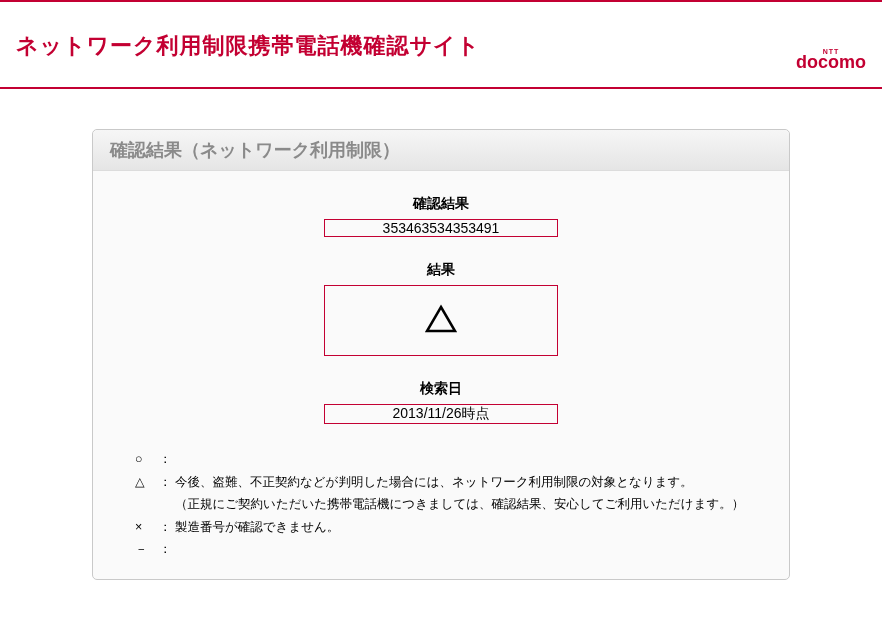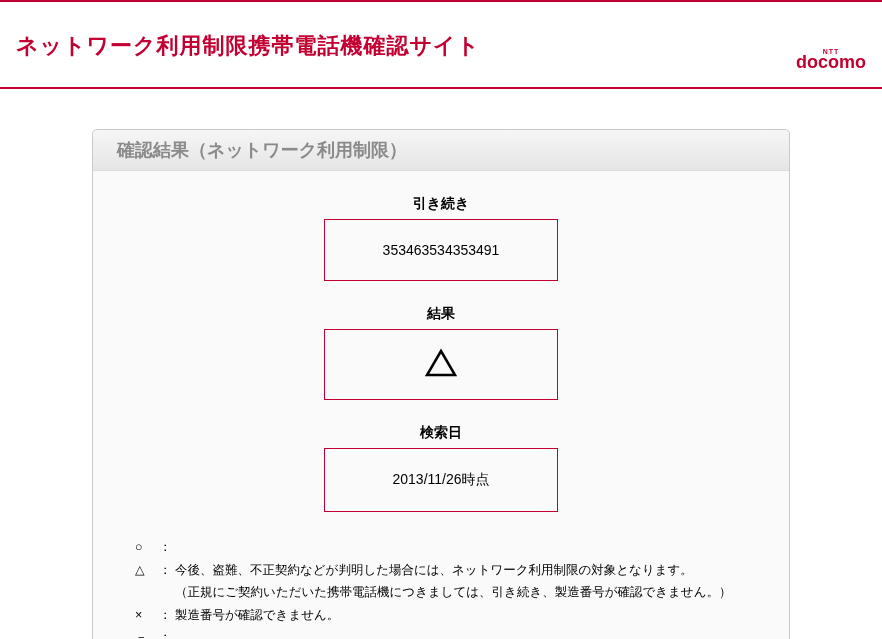--- a/index.html
+++ b/index.html
@@ -56,21 +56,21 @@
     }
     .panel {
       border: 1px solid #c9c9c9;
       border-radius: 5px;
       background: #fafafa;
     }
     .panel-header {
       background: linear-gradient(#f6f6f6, #e5e5e5);
       border-bottom: 1px solid #dcdcdc;
       border-radius: 5px 5px 0 0;
-      padding: 8px 24px;
+      padding: 8px 17px;
     }
     .panel-header-text {
       color: #8a8a8a;
       font-size: 18px;
       font-weight: bold;
     }
     .panel-body {
       padding: 24px 36px 18px 36px;
     }
     .field-block {
@@ -79,21 +79,21 @@
     }
     .field-label {
       color: #000;
       font-size: 14px;
       font-weight: bold;
       margin-bottom: 6px;
     }
     .field-box {
       border: 1px solid #c30032;
       display: inline-block;
-      padding: 22px 40px;
+      padding: 0 40px;
       min-width: 234px;
       background: #fafafa;
       font-size: 14px;
       text-align: center;
     }
     .field-box.result-box {
       padding: 18px 40px;
     }
     .triangle-icon {
       display: inline-block;
@@ -142,21 +142,21 @@
 <div class="header-line-bottom"></div>
 
 <div class="content">
   <div class="panel">
     <div class="panel-header">
       <span class="panel-header-text">確認結果（ネットワーク利用制限）</span>
     </div>
     <div class="panel-body">
 
       <div class="field-block">
-        <div class="field-label">引き続き</div>
+        <div class="field-label">確認結果</div>
         <div class="field-box">353463534353491</div>
       </div>
 
       <div class="field-block">
         <div class="field-label">結果</div>
         <div class="field-box result-box">
           <span class="triangle-icon">
             <svg viewBox="0 0 34 30">
               <path d="M17 3 L31 27 L3 27 Z" fill="none" stroke="#000" stroke-width="2.5" stroke-linejoin="miter"></path>
             </svg>
@@ -172,21 +172,21 @@
       <div class="legend">
         <div class="legend-row">
           <span class="legend-sym">○</span>
           <span class="legend-sep">：</span>
         </div>
         <div class="legend-row">
           <span class="legend-sym">△</span>
           <span class="legend-sep">：</span>
           <span>今後、盗難、不正契約などが判明した場合には、ネットワーク利用制限の対象となります。</span>
         </div>
-        <div class="legend-sub">（正規にご契約いただいた携帯電話機につきましては、引き続き、製造番号が確認できません。）</div>
+        <div class="legend-sub">（正規にご契約いただいた携帯電話機につきましては、確認結果、安心してご利用いただけます。）</div>
         <div class="legend-row">
           <span class="legend-sym">×</span>
           <span class="legend-sep">：</span>
           <span>製造番号が確認できません。</span>
         </div>
         <div class="legend-row">
           <span class="legend-sym">－</span>
           <span class="legend-sep">：</span>
         </div>
       </div>

